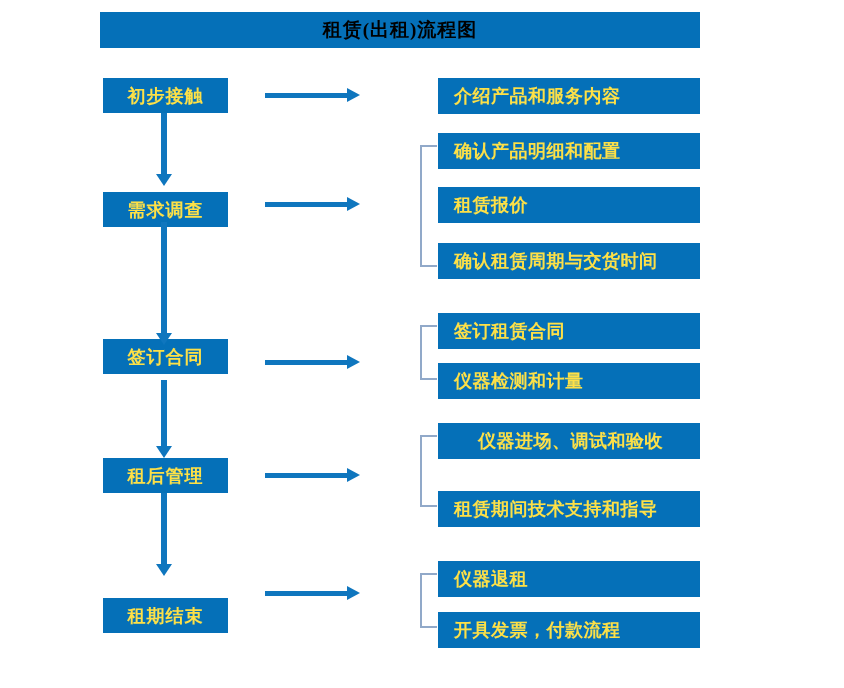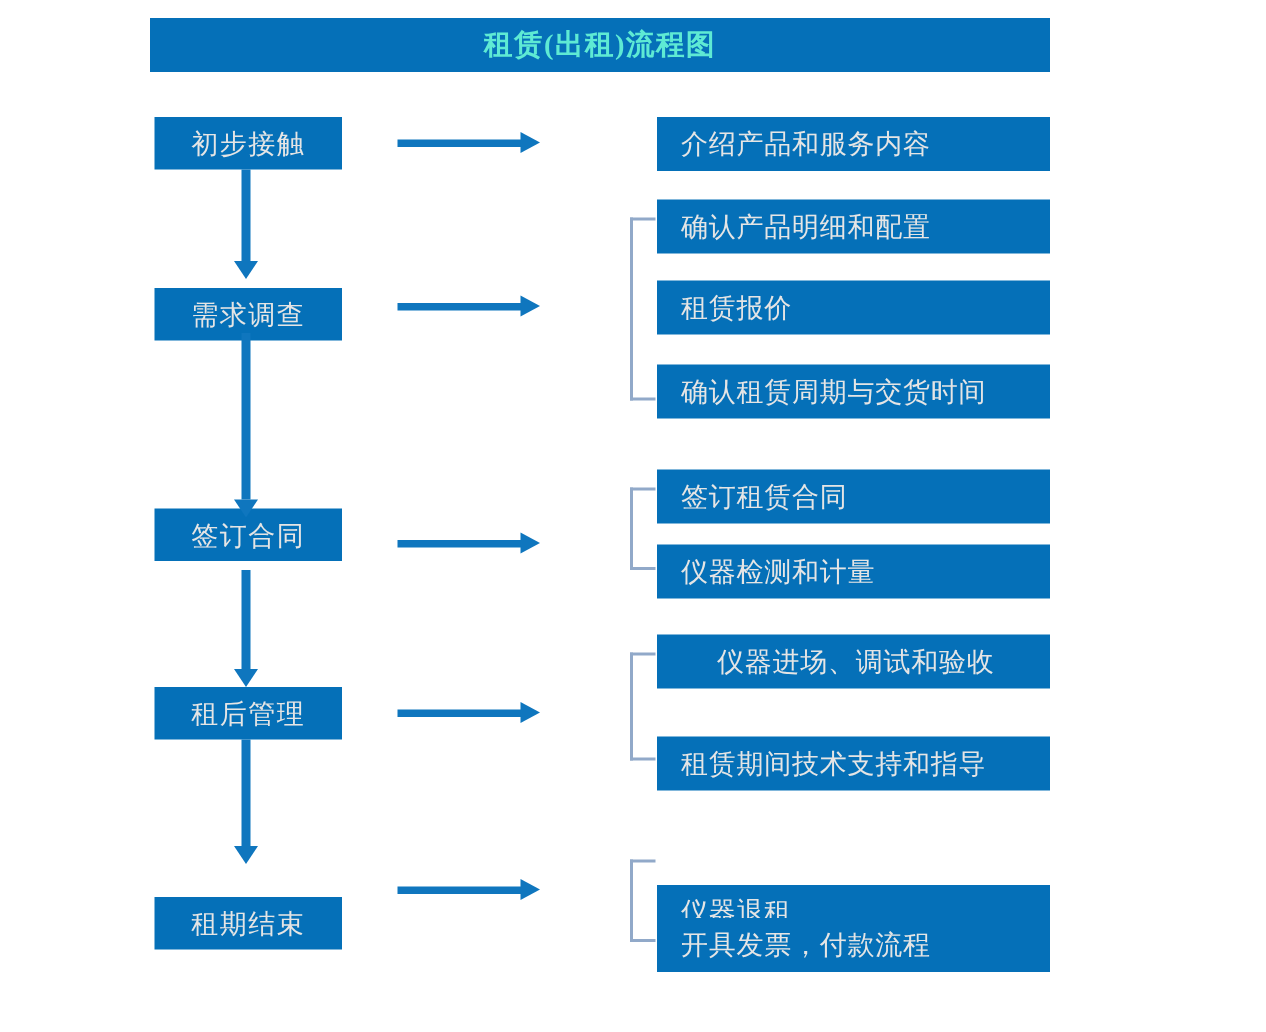--- a/index.html
+++ b/index.html
@@ -10,33 +10,33 @@
     position:relative;
     overflow:hidden;
   }
   #canvas{position:absolute;left:0;top:0;width:844px;height:688px;}
 
   
   .title-bar{
     position:absolute;
     left:100px;top:12px;width:600px;height:36px;
     background:#0570B8;
-    color:#5eead4;
+    color:#000000;
     font-size:19px;
     font-weight:bold;
     display:flex;align-items:center;justify-content:center;
     letter-spacing:1px;
   }
 
   
   .box{
     position:absolute;
     background:#0570B8;
-    color:#e5e5e5;
-    font-weight:normal;
+    color:#fde047;
+    font-weight:bold;
     display:flex;
     align-items:center;
     box-sizing:border-box;
   }
   .box-left{
     width:125px;height:35px;
     left:103px;
     font-size:18px;
     justify-content:center;
     letter-spacing:1px;
@@ -152,16 +152,16 @@
   <div class="bracket" style="top:573px;height:55px;"></div>
 
   <div class="box box-right" style="top:78px;">介绍产品和服务内容</div>
   <div class="box box-right" style="top:187px;">租赁报价</div>
   <div class="box box-right" style="top:133px;">确认产品明细和配置</div>
   <div class="box box-right" style="top:243px;">确认租赁周期与交货时间</div>
   <div class="box box-right" style="top:313px;">签订租赁合同</div>
   <div class="box box-right" style="top:363px;">仪器检测和计量</div>
   <div class="box box-right" style="top:423px;padding-left:40px;">仪器进场、调试和验收</div>
   <div class="box box-right" style="top:491px;">租赁期间技术支持和指导</div>
-  <div class="box box-right" style="top:561px;margin-top:29px;">仪器退租</div>
+  <div class="box box-right" style="top:561px;">仪器退租</div>
   <div class="box box-right" style="top:612px;">开具发票，付款流程</div>
 
 </div>
 
 </body></html>

